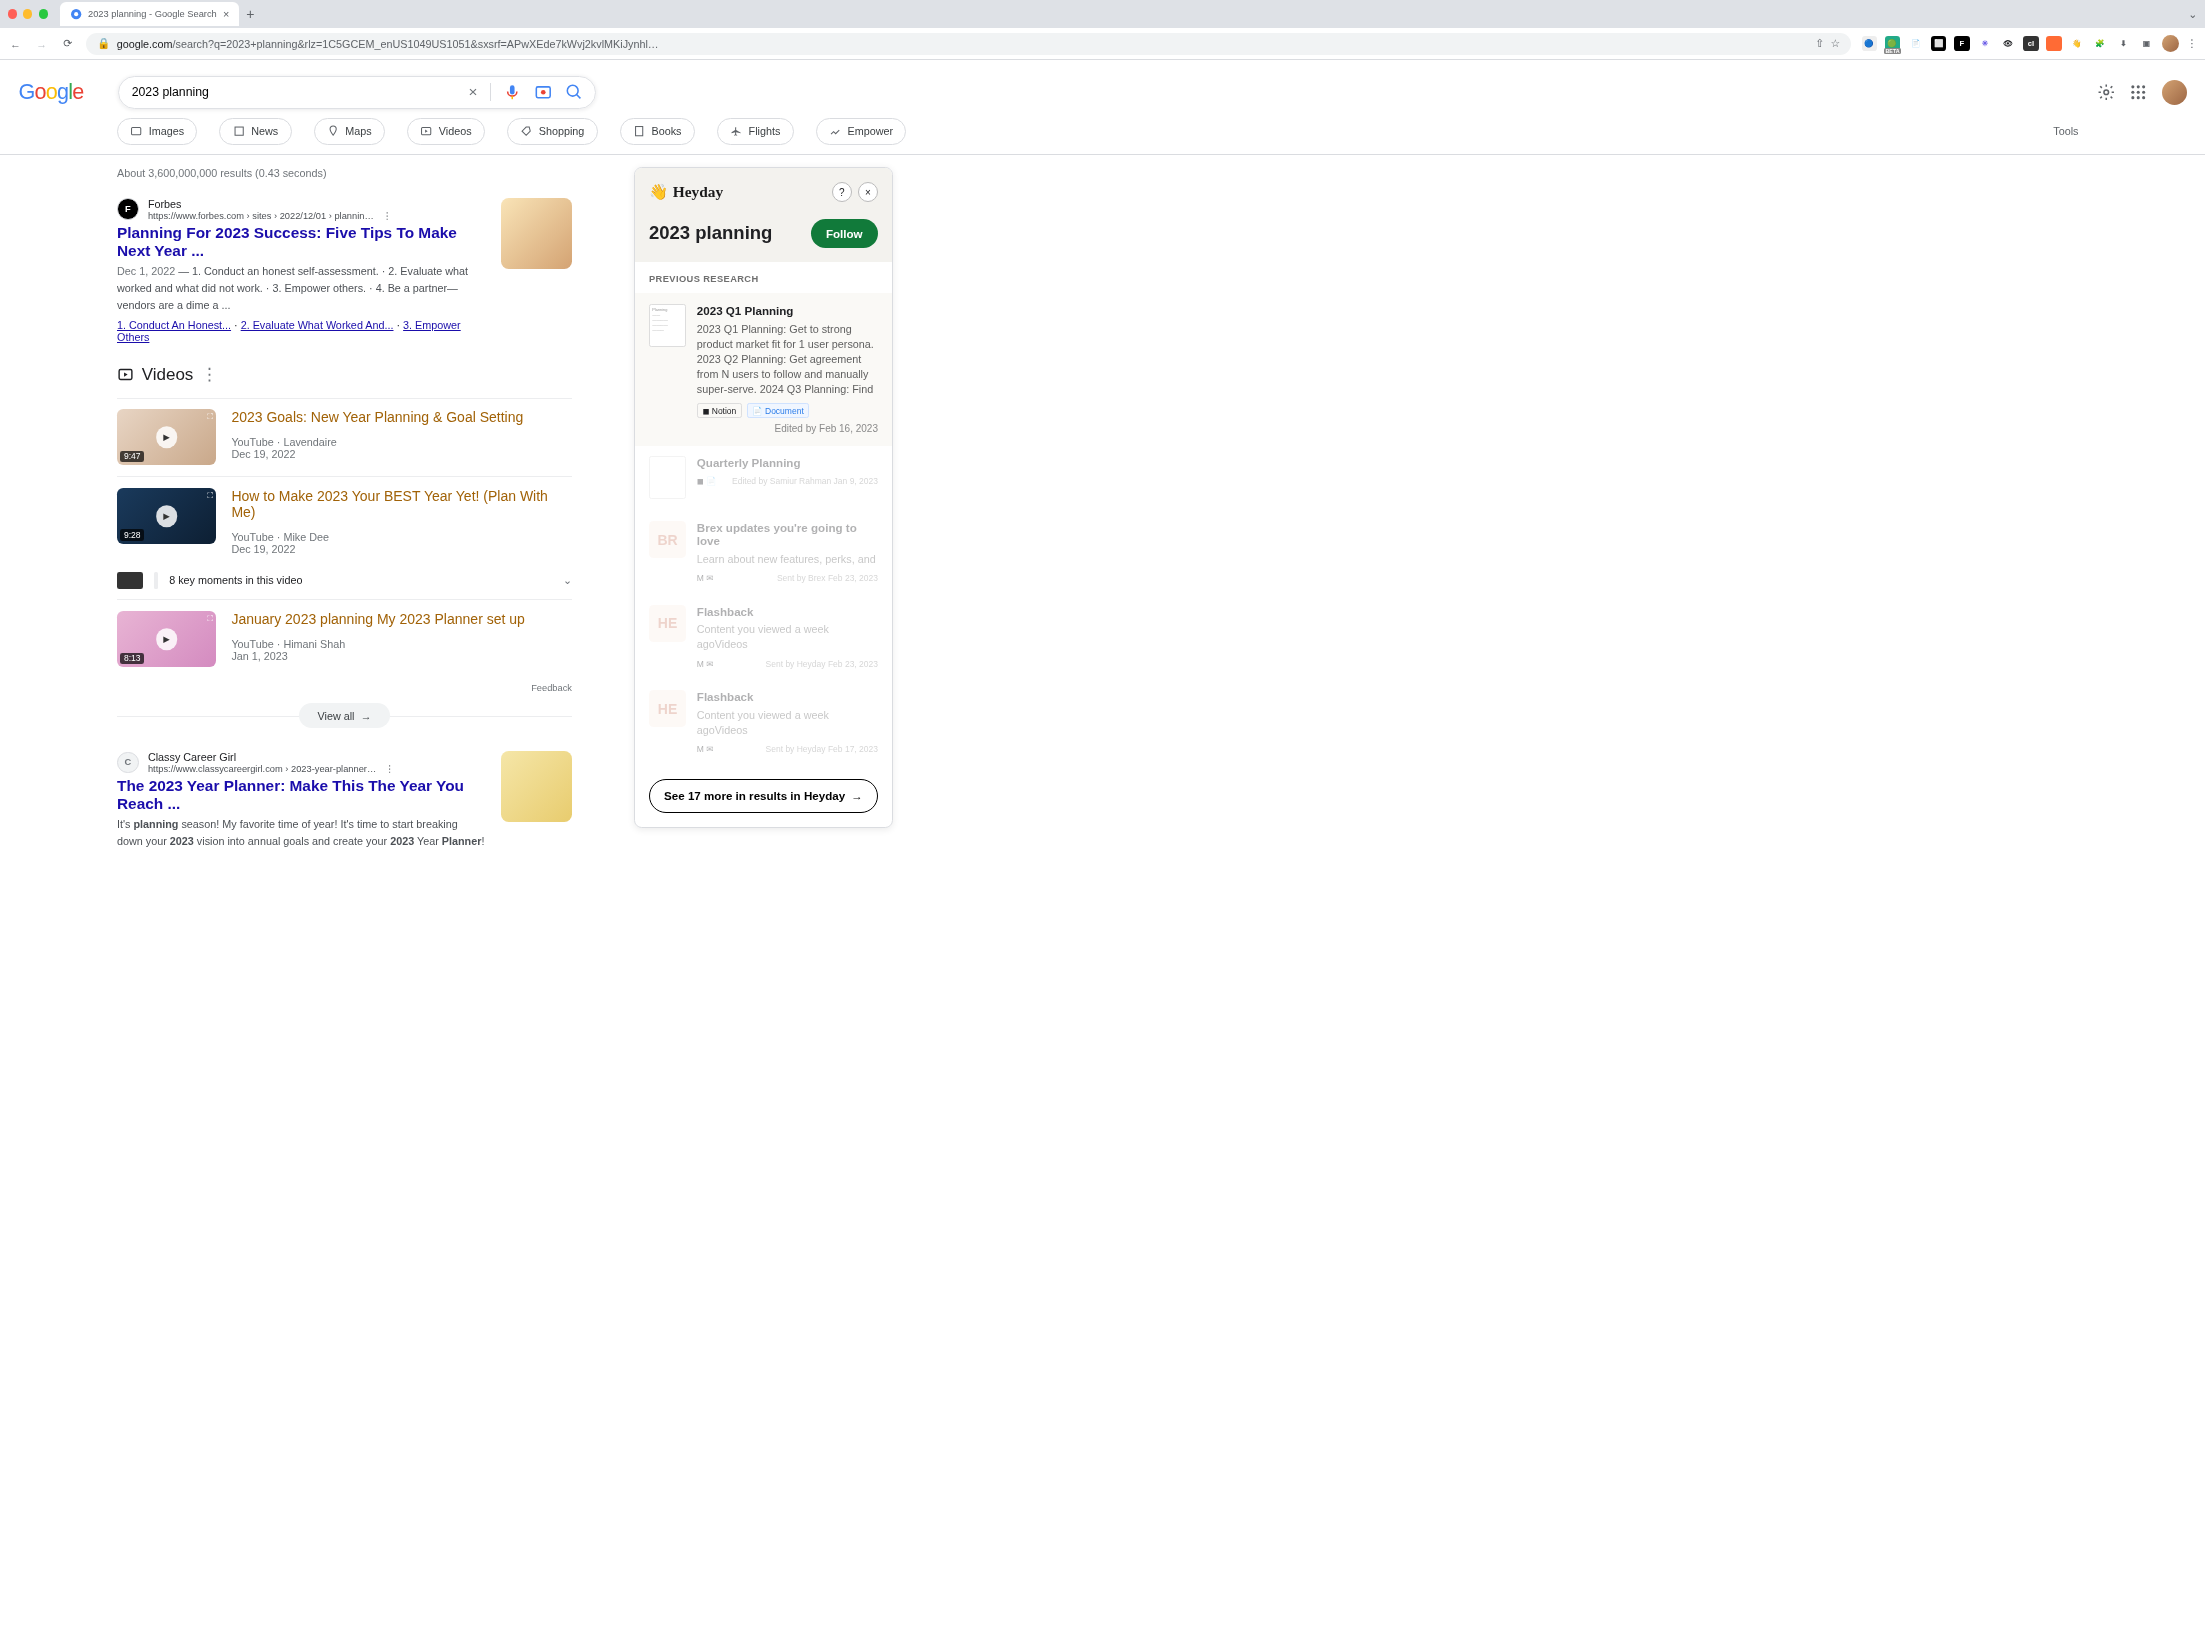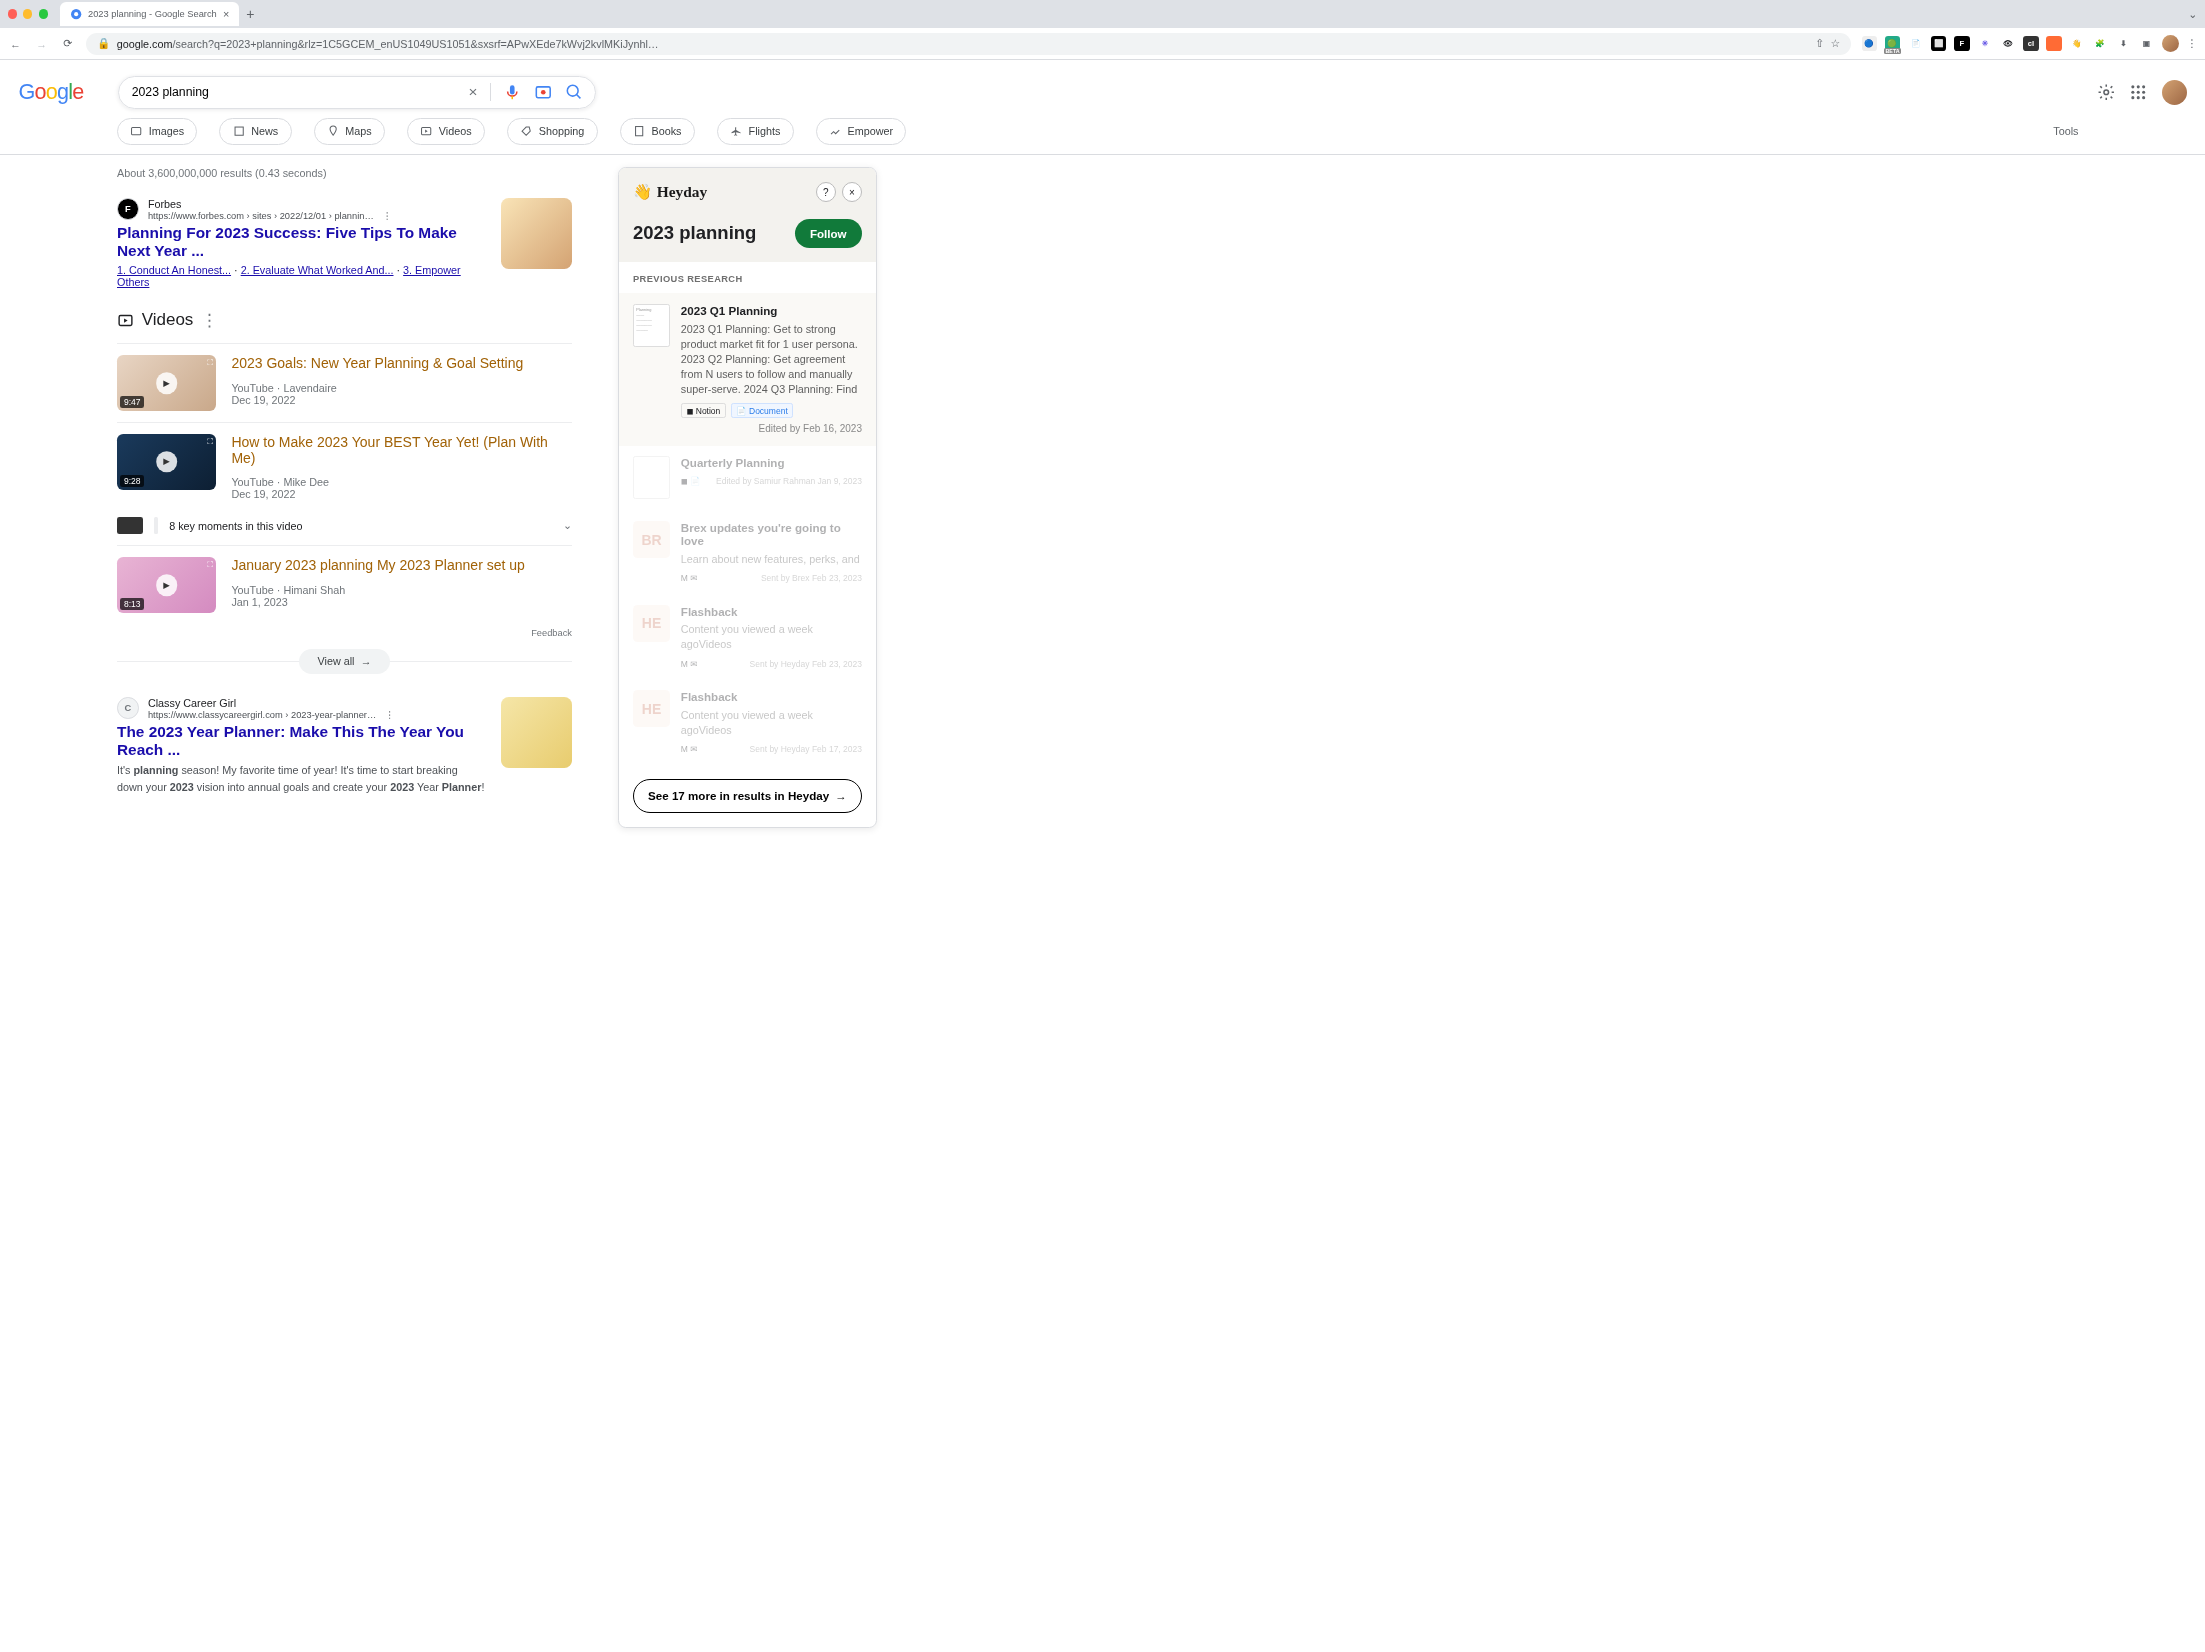--- a/index.html
+++ b/index.html
@@ -39,21 +39,21 @@
 .header-right { margin-left: auto; display: flex; gap: 14px; align-items: center; }
 .avatar { width: 25px; height: 25px; border-radius: 50%; background: linear-gradient(135deg,#d4a373,#9c6644); }
 
 
 .chips-row { display: flex; align-items: center; padding: 9.3px 18.5px 9.3px 117px; gap: 22px; border-bottom: 0.8px solid #dadce0; }
 .chip { border: 0.8px solid #dadce0; border-radius: 15.4px; padding: 6.2px 12.3px; display: flex; align-items: center; gap: 6.2px; font-size: 10.8px; color: #3c4043; cursor: pointer; }
 .chip svg { width: 12.3px; height: 12.3px; }
 .tools-link { margin-left: auto; margin-right: 108px; color: #5f6368; cursor: pointer; }
 
 
-.main { display: flex; padding: 12.3px 0 31px 117px; gap: 46px; }
+.main { display: flex; padding: 12.3px 0 31px 117px; gap: 62px; }
 .results { width: 455px; }
 .stats { color: #70757a; font-size: 10.8px; margin-bottom: 18.5px; }
 
 .result { margin-bottom: 21.6px; display: flex; gap: 15.4px; }
 .result-main { flex: 1; }
 .result-head { display: flex; align-items: center; gap: 9.3px; margin-bottom: 3.1px; }
 .favicon-box { width: 21.6px; height: 21.6px; border: 0.8px solid #dadce0; border-radius: 50%; display: flex; align-items: center; justify-content: center; font-size: 9.3px; font-weight: bold; background: #000; color: #fff; }
 .favicon-box.light { background: #f1f3f4; color: #70757a; }
 .site-info { font-size: 10.8px; }
 .site-name { color: #202124; }
@@ -265,20 +265,21 @@
     <div class="result">
       <div class="result-main">
         <div class="result-head">
           <div class="favicon-box">F</div>
           <div class="site-info">
             <div class="site-name">Forbes</div>
             <div class="site-url"><span>https://www.forbes.com › sites › 2022/12/01 › plannin…</span> <span style="margin-left:6.2px">⋮</span></div>
           </div>
         </div>
         <h3 class="result-title">Planning For 2023 Success: Five Tips To Make Next Year ...</h3>
+        <div class="result-snippet"><span class="snippet-date">Dec 1, 2022</span><span> — 1. Conduct an honest self-assessment. · 2. Evaluate what worked and what did not work. · 3. Empower others. · 4. Be a partner—vendors are a dime a ...</span></div>
         <div class="sitelinks">
           <a href="#">1. Conduct An Honest...</a> · 
           <a href="#">2. Evaluate What Worked And...</a> · 
           <a href="#">3. Empower Others</a>
         </div>
       </div>
       <div class="result-thumb"></div>
     </div>
 
     <div class="section-head">

